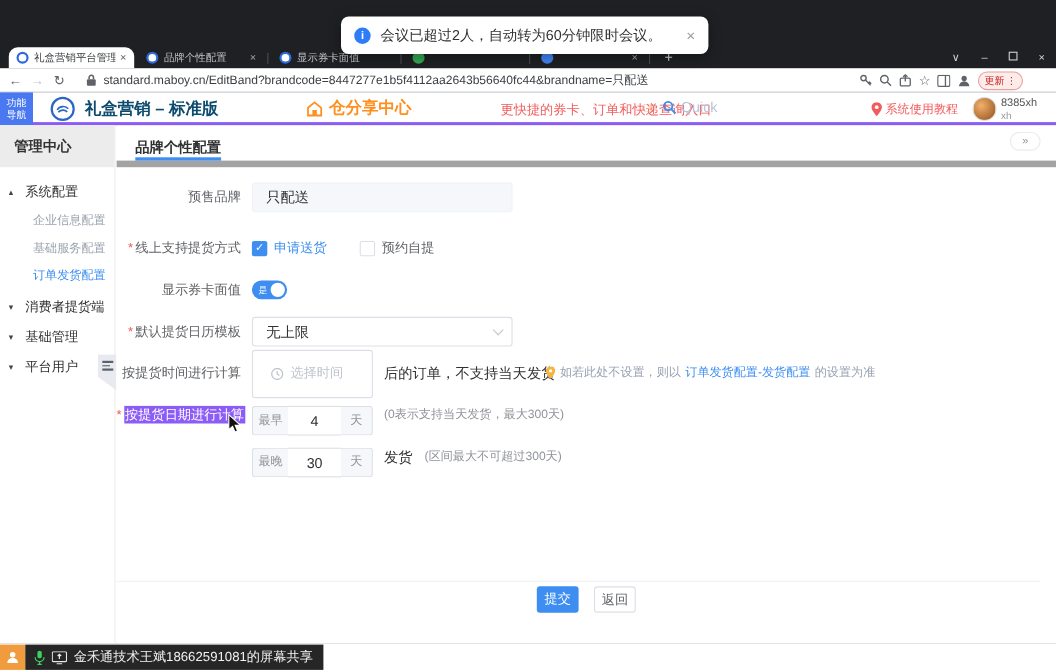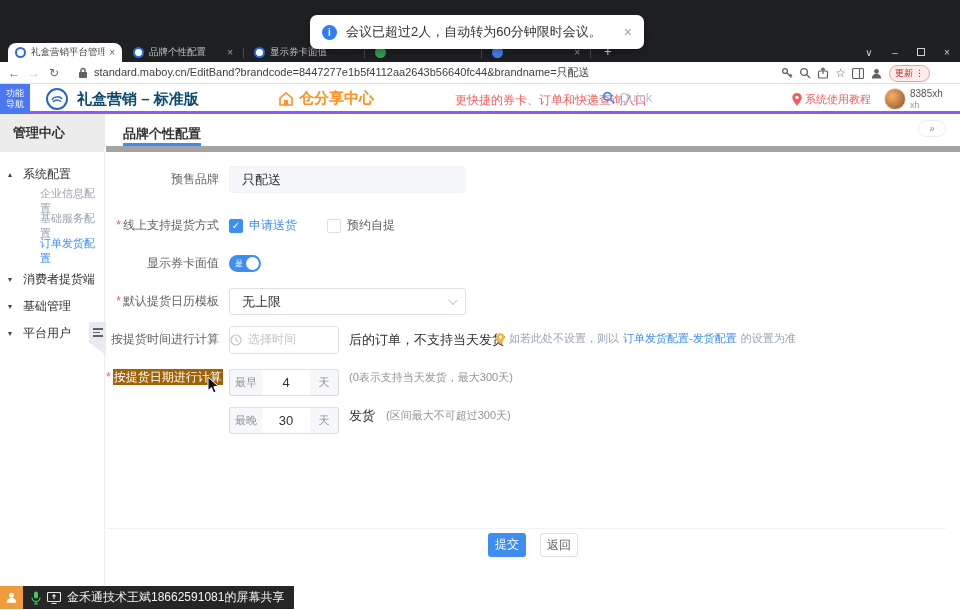--- a/index.html
+++ b/index.html
@@ -48,52 +48,52 @@
   .usertext .u1 { font-size:10px; color:#555; }
   .usertext .u2 { font-size:9px; color:#999; }
 
   
   .appbody { position:absolute; top:114px; left:0; width:960px; height:471px; background:#fff; }
   .sidebar { position:absolute; left:0; top:0; width:105px; height:471px; background:#fff; border-right:1px solid #ededed; }
   .sideheader { height:38px; background:#ececec; display:flex; align-items:center; padding-left:13px; font-size:13px; font-weight:bold; color:#333; }
   .sidelist { padding-top:9px; }
   .side-group { height:27px; display:flex; align-items:center; padding-left:8px; font-size:12px; color:#303133; }
   .side-group .caret { font-size:8px; color:#444; margin-right:6px; width:9px; }
-  .side-child { height:25px; display:flex; align-items:center; padding-left:40px; font-size:11px; color:#9aa2ae; }
+  .side-child { height:25px; display:flex; align-items:center; padding-left:30px; font-size:11px; color:#9aa2ae; }
   .side-child.active { color:#3d8ef0; }
   .side-handle { position:absolute; left:89px; top:208px; width:17px; height:33px; background:#e8eaf0; clip-path:polygon(0 0,100% 0,100% 100%,0 62%); }
   .side-handle .bars { margin:6px auto 0; width:10px; }
   .side-handle .bars div { height:1.5px; background:#5a6270; margin-bottom:2px; }
   .side-handle .bars div:nth-child(2){ width:7px; }
 
   .content { position:absolute; left:106px; top:0; width:854px; height:471px; background:#fff; }
   .tabrow { position:absolute; top:0; left:0; width:100%; height:38px; border-bottom:6px solid #a3a3a3; }
   .tablabel { position:absolute; left:17px; top:11px; font-size:13px; font-weight:bold; color:#303133; }
   .tabunderline { position:absolute; left:17px; bottom:0; width:78px; height:3px; background:#3d8ef0; }
   .collapse-pill { position:absolute; right:14px; top:6px; width:28px; height:17px; border:1px solid #ebebeb; border-radius:9px; text-align:center; font-size:10px; color:#909399; line-height:15px; background:#fff; }
 
   .frow { position:absolute; left:0; height:27px; display:flex; align-items:center; }
   .flabel { position:absolute; left:0; width:113px; text-align:right; font-size:12px; color:#606266; white-space:nowrap; }
   .req { color:#f25c5c; margin-right:2px; font-size:12px; }
-  .sel-label { background:#a16207; color:#fff; padding:1px 1px; }
+  .sel-label { background:#8b5cf6; color:#fff; padding:1px 1px; }
   .ctrl { position:absolute; left:123px; }
 
   .inputbox { width:237px; height:27px; background:#f5f7fa; border:1px solid #f0f2f7; border-radius:3px; font-size:13px; color:#303133; padding-left:12px; font-family:inherit; }
   .cbgroup { display:flex; align-items:center; gap:6px; height:27px; }
   .cb { width:14px; height:14px; border-radius:2px; display:flex; align-items:center; justify-content:center; }
   .cb.on { background:#3d8ef0; color:#fff; font-size:10px; }
   .cb.off { background:#fff; border:1px solid #dcdfe6; }
   .cb-label-on { font-size:12px; color:#3d8ef0; margin-right:24px; }
   .cb-label-off { font-size:12px; color:#606266; }
   .toggle { width:32px; height:17px; border-radius:9px; background:#3d8ef0; position:relative; margin-top:0; }
   .toggle .txt { position:absolute; left:6px; top:3px; font-size:8px; color:#fff; }
   .toggle .knob { position:absolute; right:2px; top:2px; width:13px; height:13px; border-radius:50%; background:#fff; }
   .selectbox { width:237px; height:27px; background:#fff; border:1px solid #dcdfe6; border-radius:3px; position:relative; font-size:13px; color:#303133; line-height:25px; padding-left:12px; }
   .selchev { position:absolute; right:10px; top:9px; width:7px; height:7px; border-right:1.5px solid #c0c4cc; border-bottom:1.5px solid #c0c4cc; transform:rotate(45deg) translateY(-2px); }
-  .timebox { width:110px; height:28px; border:1px solid #dcdfe6; border-radius:3px; background:#fff; display:flex; align-items:center; padding-left:0; gap:6px; }
+  .timebox { width:110px; height:44px; border:1px solid #dcdfe6; border-radius:3px; background:#fff; display:flex; align-items:center; padding-left:16px; gap:6px; }
   .timebox .ph { font-size:12px; color:#c0c4cc; }
   .suffix { position:absolute; left:243px; font-size:13px; color:#303133; line-height:27px; white-space:nowrap; }
   .tip { position:absolute; left:390px; top:5px; display:flex; align-items:center; gap:4px; font-size:11px; color:#98a2b3; white-space:nowrap; }
   .tip .link { color:#3d8ef0; }
   .igroup { display:flex; height:17px;justify-content:center; }
   .addon { width:33px; height:27px; background:#f5f7fa; border:1px solid #dcdfe6; font-size:11px; color:#909399; text-align:center; line-height:25px; flex:none; }
   .addon.first { border-radius:3px 0 0 3px; border-right:none; }
   .addon.last { width:29px; border-radius:0 3px 3px 0; border-left:none; }
   .numinput { width:48px; height:27px; border:1px solid #dcdfe6; border-left:none; border-right:none; text-align:center; font-size:13px; color:#303133; font-family:inherit; background:#fff; }
   .hint { position:absolute; font-size:11px; color:#909399; line-height:27px; white-space:nowrap; }

